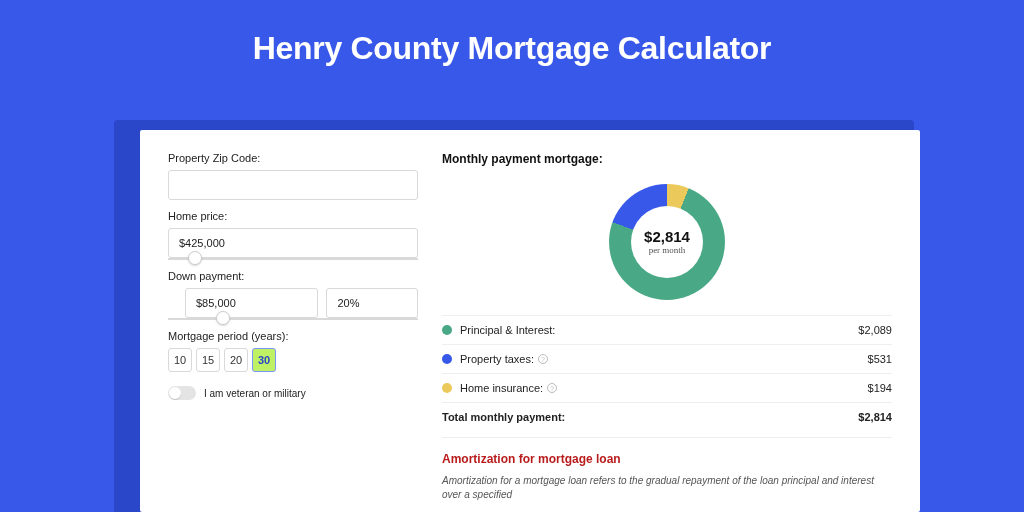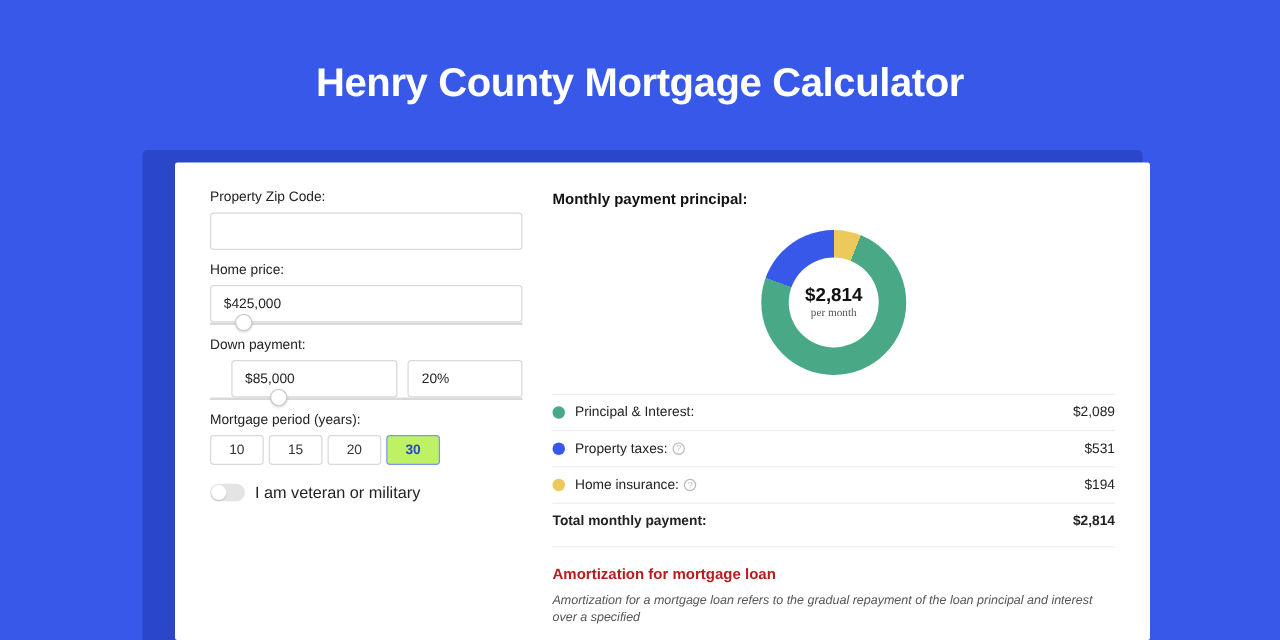--- a/index.html
+++ b/index.html
@@ -9,21 +9,21 @@
     background: #3858e9;
     font-family: -apple-system, BlinkMacSystemFont, "Segoe UI", Arial, sans-serif;
     overflow: hidden;
     position: relative;
   }
   .page-title {
     text-align: center;
     color: #fff;
     font-size: 32px;
     font-weight: 700;
-    padding-top: 48px;
+    padding-top: 30px;
     padding-bottom: 18px;
     letter-spacing: -0.3px;
   }
   .panel-shadow {
     position: absolute;
     top: 120px;
     left: 114px;
     width: 800px;
     height: 392px;
     background: #2a46c9;
@@ -72,21 +72,21 @@
     border: 1px solid #ccc;
     border-radius: 50%;
     top: -7px;
     box-shadow: 0 1px 2px rgba(0,0,0,0.15);
   }
   .two-inputs { display: flex; gap: 8px; margin-left: 17px; }
   .two-inputs .text-input:first-child { flex: 1.6; }
   .two-inputs .text-input:last-child { flex: 1; }
   .period-btns { display: flex; gap: 4px; margin-top: 4px; }
   .period-btn {
-    width: 43px; height: 24px;
+    width: 24px; height: 24px;
     border: 1px solid #d9d9d9;
     background: #fff;
     font-size: 11px;
     color: #333;
     border-radius: 3px;
     cursor: pointer;
   }
   .period-btn.active {
     background: #bef264;
     border-color: #7b94f5;
@@ -102,21 +102,21 @@
   }
   .toggle::after {
     content: "";
     position: absolute;
     width: 12px; height: 12px;
     background: #fff;
     border-radius: 50%;
     top: 1px; left: 1px;
     box-shadow: 0 1px 1px rgba(0,0,0,0.15);
   }
-  .toggle-label { font-size: 13px; color: #222; }
+  .toggle-label { font-size: 10px; color: #222; }
 
   .section-title {
     font-size: 12px;
     font-weight: 700;
     color: #111;
     margin-bottom: 8px;
   }
   .donut-wrap {
     display: flex;
     justify-content: center;
@@ -239,21 +239,21 @@
     </div>
 
     <div class="toggle-row">
       <div class="toggle"></div>
       <span class="toggle-label">I am veteran or military</span>
     </div>
 
   </div>
 
   <div class="right-col">
-    <div class="section-title">Monthly payment principal:</div>
+    <div class="section-title">Monthly payment mortgage:</div>
 
     <div class="donut-wrap">
       <div class="donut">
         <div class="donut-center">
           <div class="donut-amount">$2,814</div>
           <div class="donut-sub">per month</div>
         </div>
       </div>
     </div>
 

